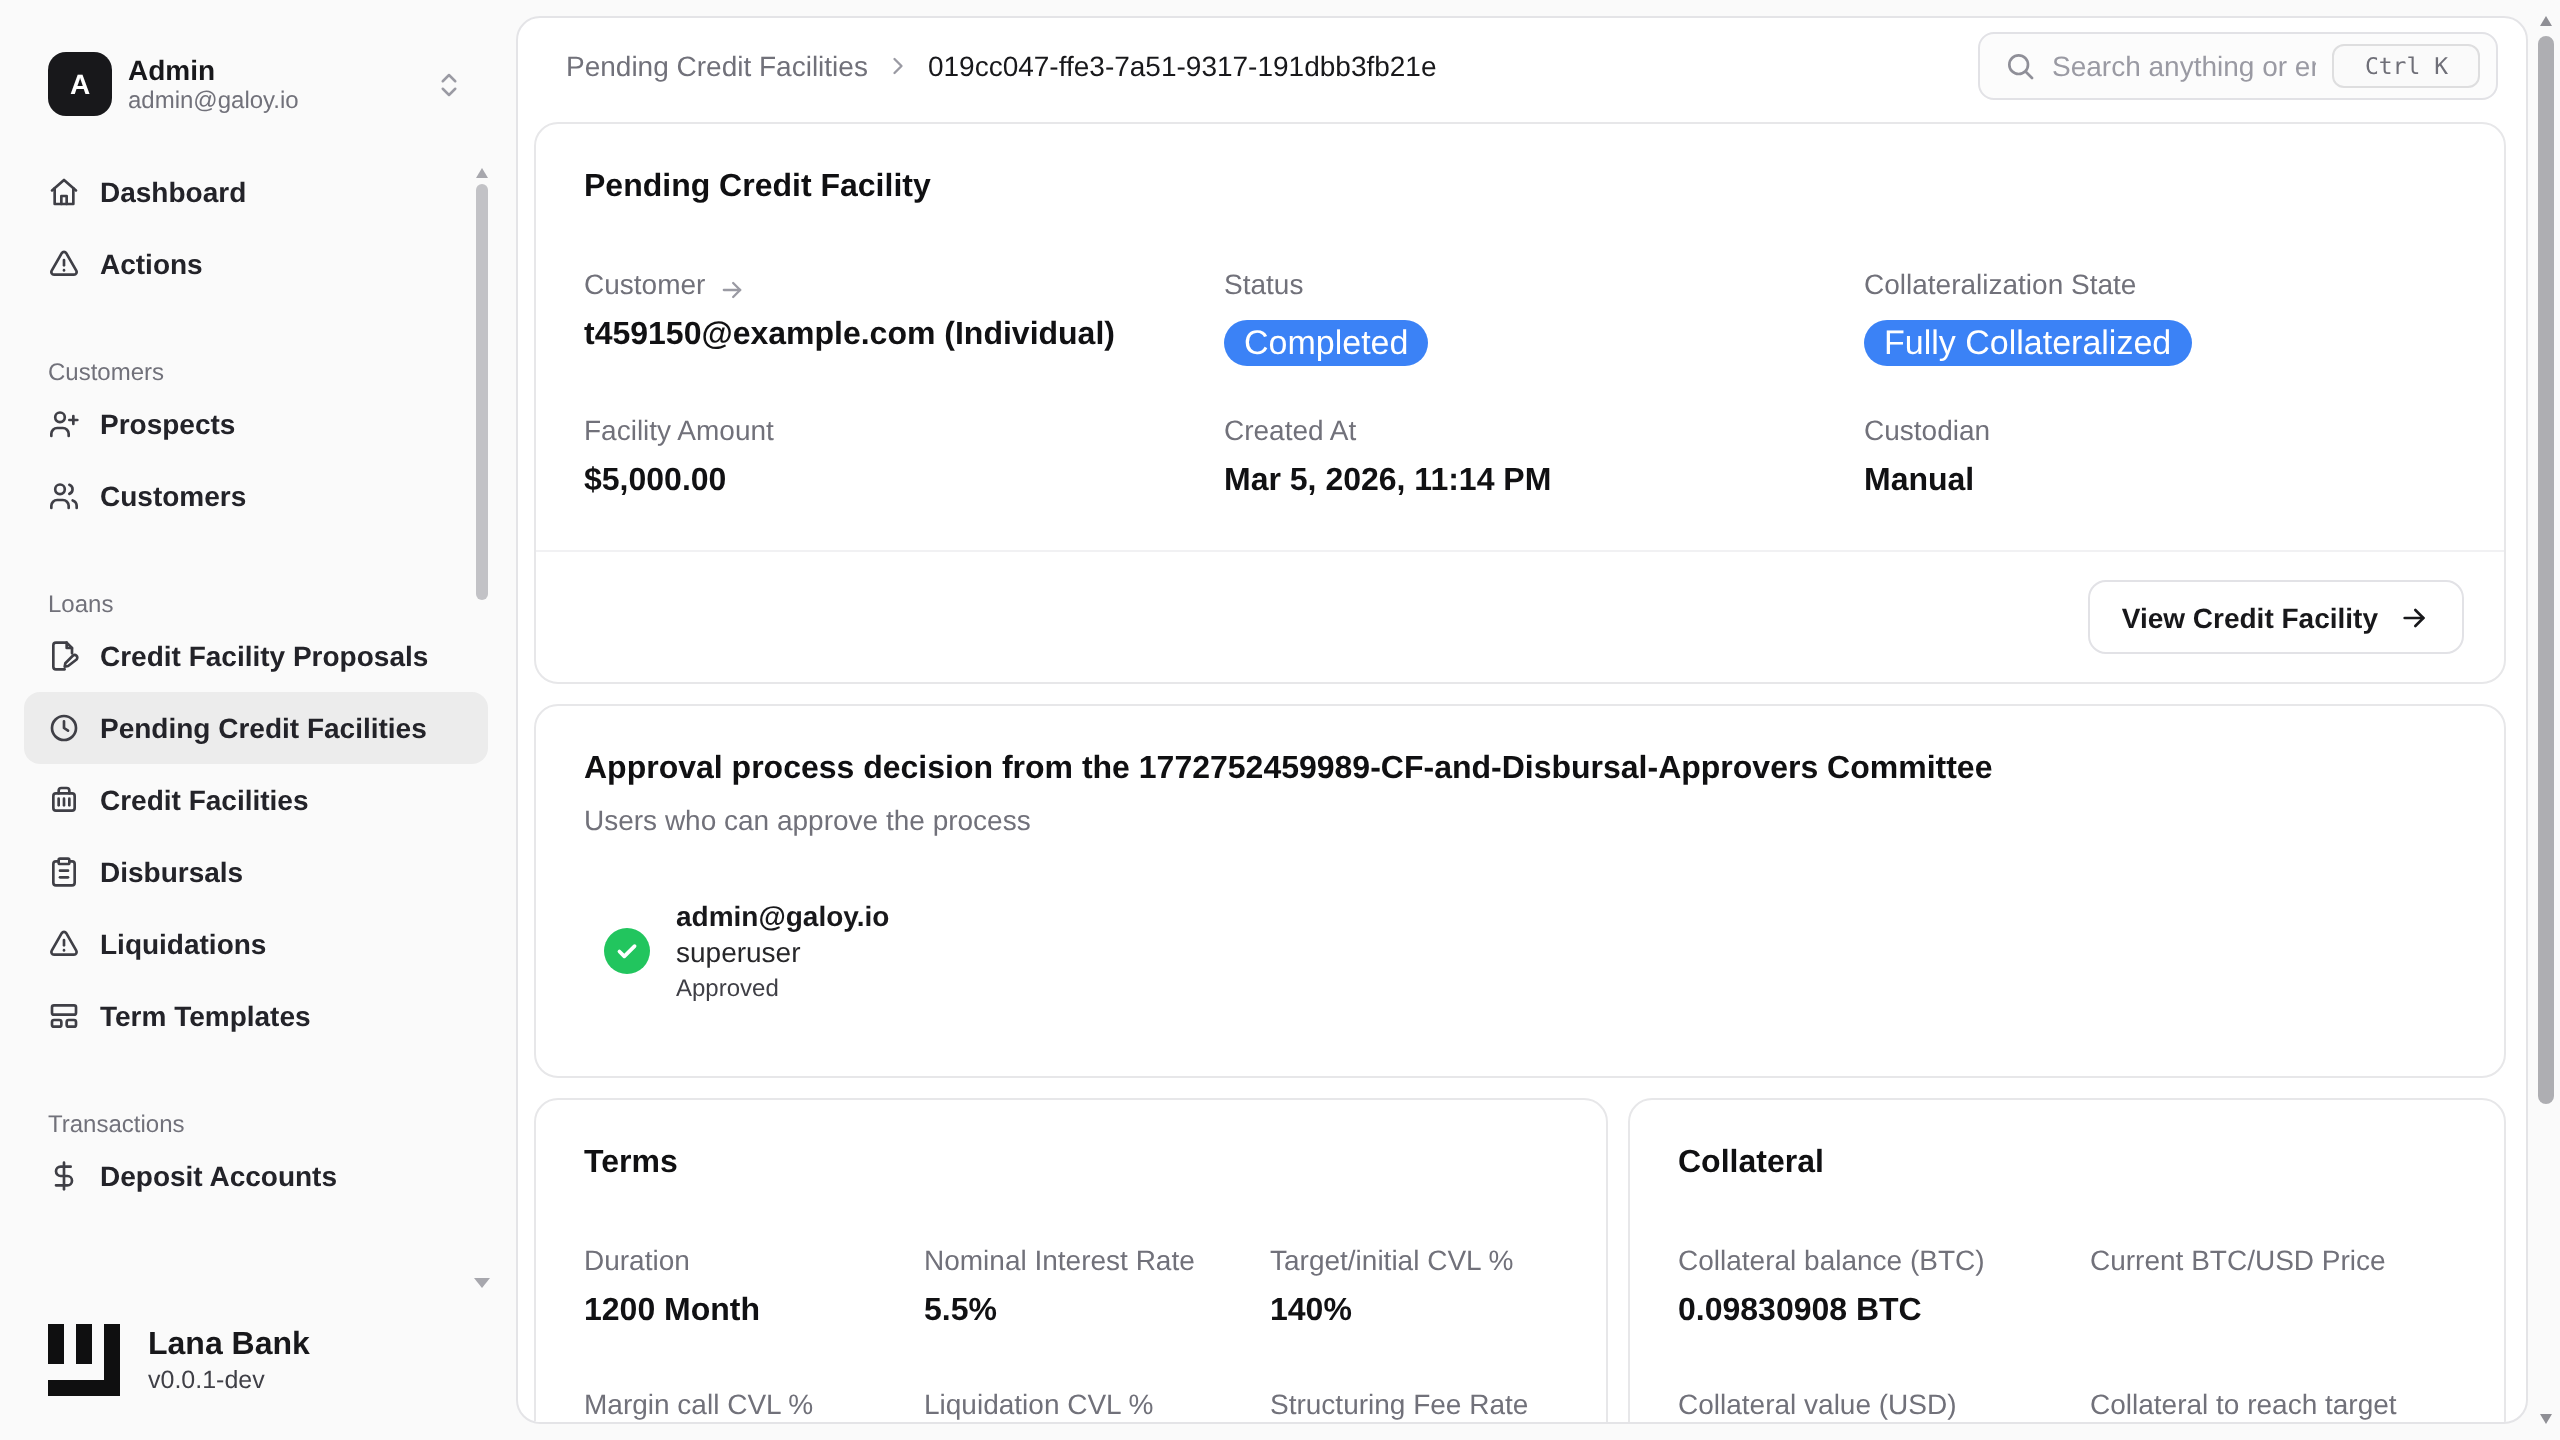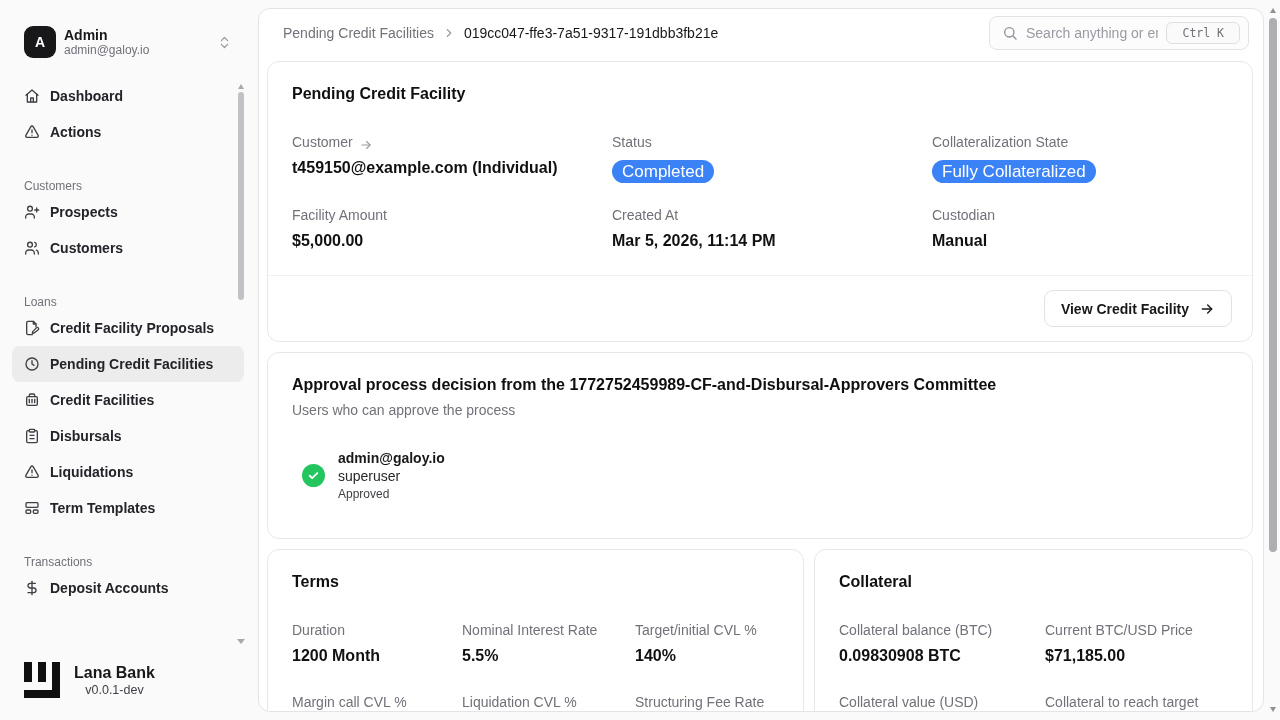--- a/index.html
+++ b/index.html
@@ -51,21 +51,21 @@
     border-left:3px solid transparent; border-right:3px solid transparent;
     border-bottom:5px solid #a7a7ad;
   }
   .sb-arrow-down {
     position:absolute; left:237px; top:639px; width:0; height:0;
     border-left:4px solid transparent; border-right:4px solid transparent;
     border-top:5px solid #a7a7ad;
   }
 
   .brand {
-    position:absolute; left:24px; bottom:22px; display:flex; align-items:center; gap:14px;text-align:center;
+    position:absolute; left:24px; bottom:22px; display:flex; align-items:center; gap:14px;
   }
   .logo { position:relative; width:36px; height:36px; }
   .logo i { position:absolute; background:#0f0f10; }
   .logo .b1 { left:0;   top:0; width:8px;  height:20px; }
   .logo .b2 { left:14px; top:0; width:8px;  height:20px; }
   .logo .b3 { right:0;  top:0; width:8px;  height:36px; }
   .logo .b4 { left:0;  bottom:0; width:36px; height:8px; }
   .brand-name { font-size:16px; font-weight:700; line-height:19px; }
   .brand-ver { font-size:12.5px; color:#3f3f46; line-height:16px; }
 
@@ -440,21 +440,20 @@
       <section class="card">
         <div class="card-pad">
           <h2 class="card-title">Collateral</h2>
           <div class="cgrid">
             <div>
               <div class="field-label">Collateral balance (BTC)</div>
               <div class="field-value">0.09830908 BTC</div>
             </div>
             <div>
               <div class="field-label">Current BTC/USD Price</div>
-              <div class="field-value">$71,185.00</div>
             </div>
             <div>
               <div class="field-label">Collateral value (USD)</div>
             </div>
             <div>
               <div class="field-label">Collateral to reach target</div>
             </div>
           </div>
         </div>
       </section>

